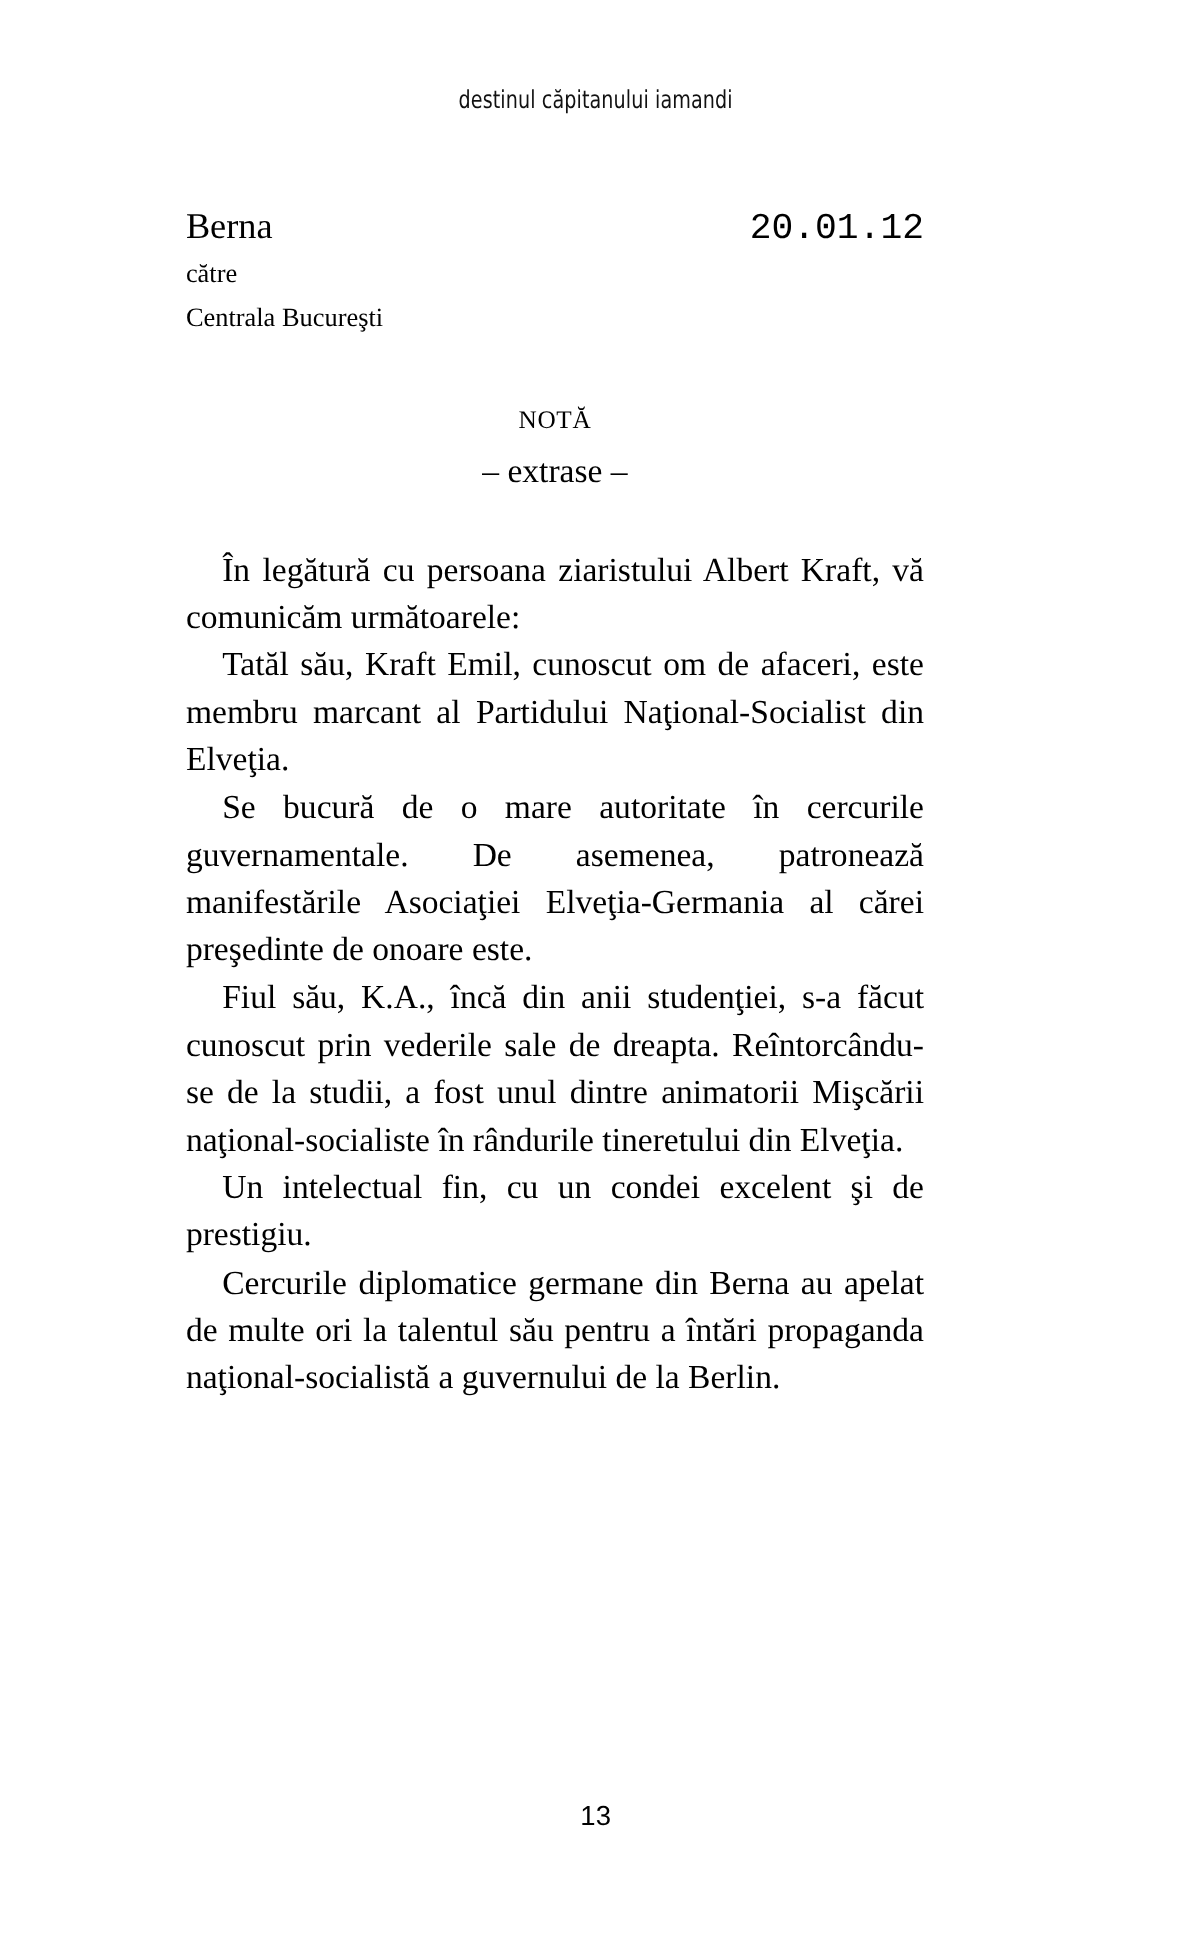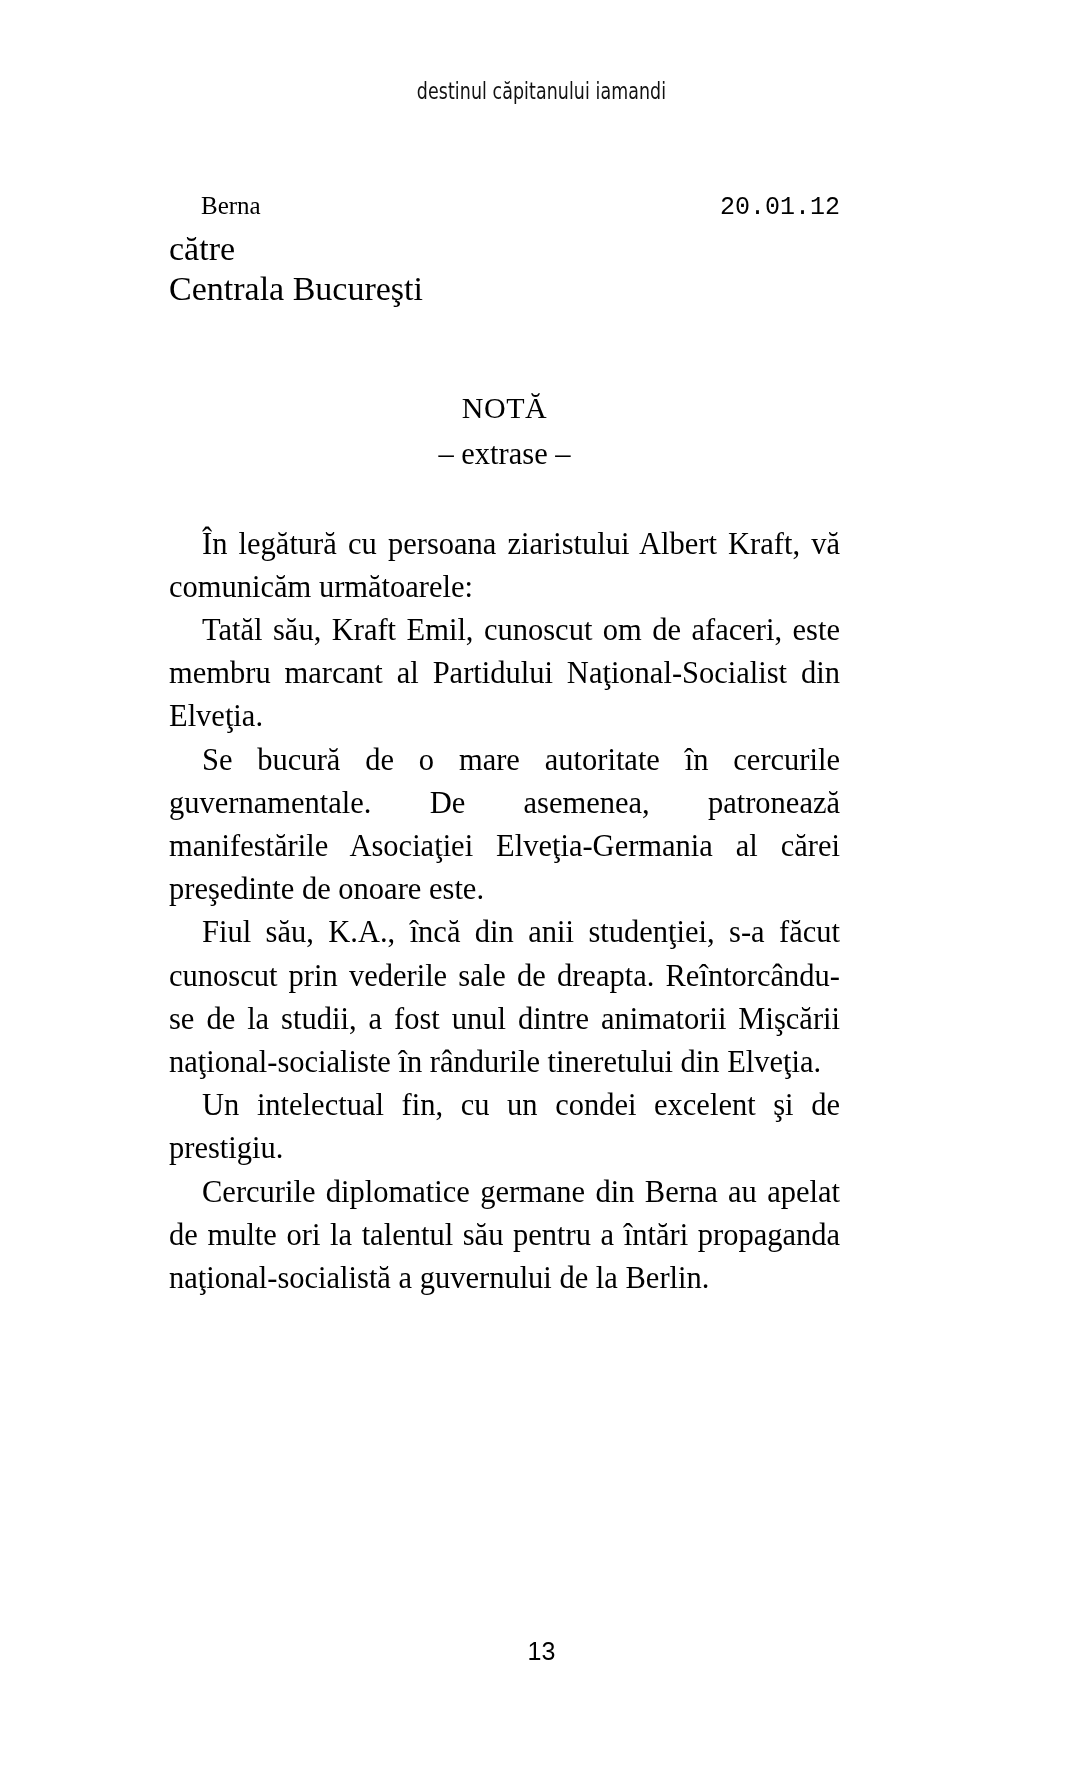--- a/index.html
+++ b/index.html
@@ -45,38 +45,37 @@
     position: absolute;
     left: 169px;
     top: 186px;
     width: 671px;
   }
 
   .dateline {
     display: flex;
     justify-content: space-between;
     align-items: baseline;
-    font-size: 25px;
+    font-size: 33px;
     line-height: 40.5px;
-    margin-left: 32px;
   }
   .dateline-city { white-space: nowrap; }
   .dateline-date { white-space: nowrap; font-family: Liberation Mono, monospace; }
 
   .addr-line {
-    font-size: 34px;
+    font-size: 24px;
     line-height: 40.5px;
     white-space: nowrap;
   }
 
   .note-title {
     text-align: center;
-    font-size: 30px;
+    font-size: 23px;
     line-height: 40.5px;
-    margin-top: 78px;
+    margin-top: 52px;
     letter-spacing: 0.6px;
   }
 
   .note-subtitle {
     text-align: center;
     font-size: 30.5px;
     line-height: 40.5px;
     margin-top: 6px;
   }
 

